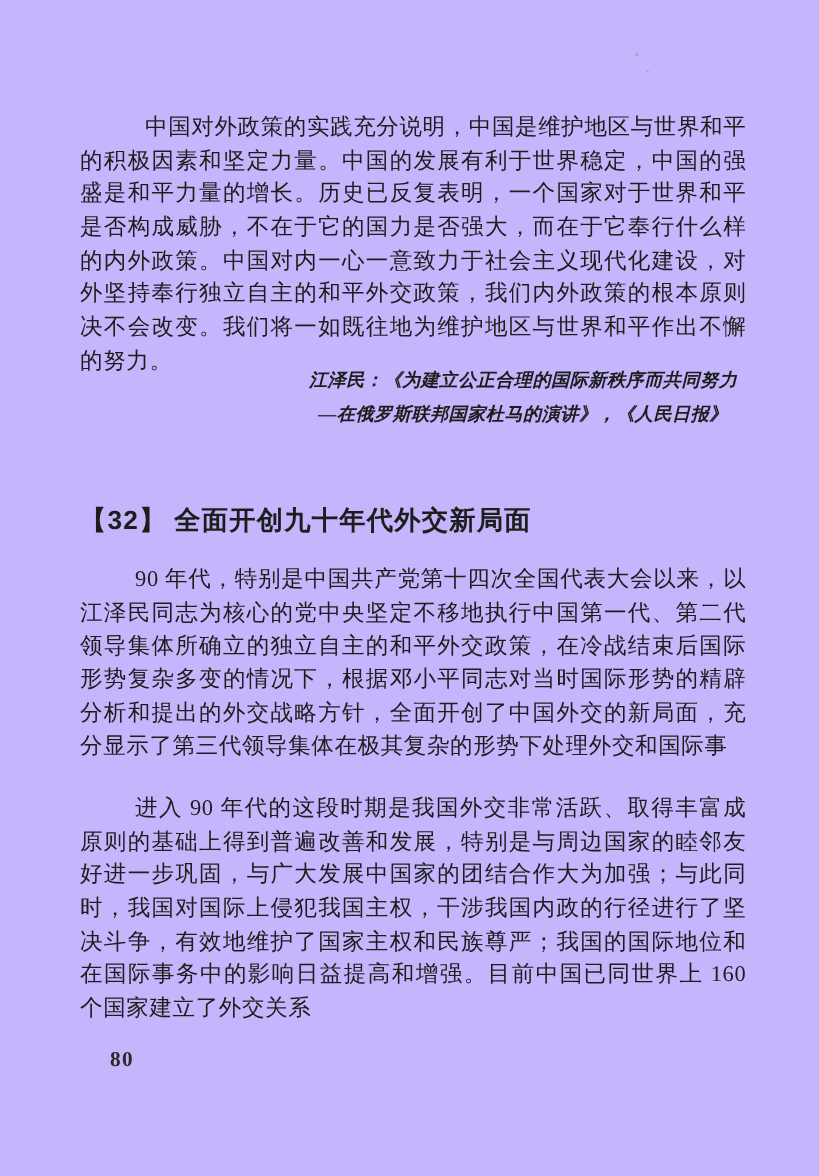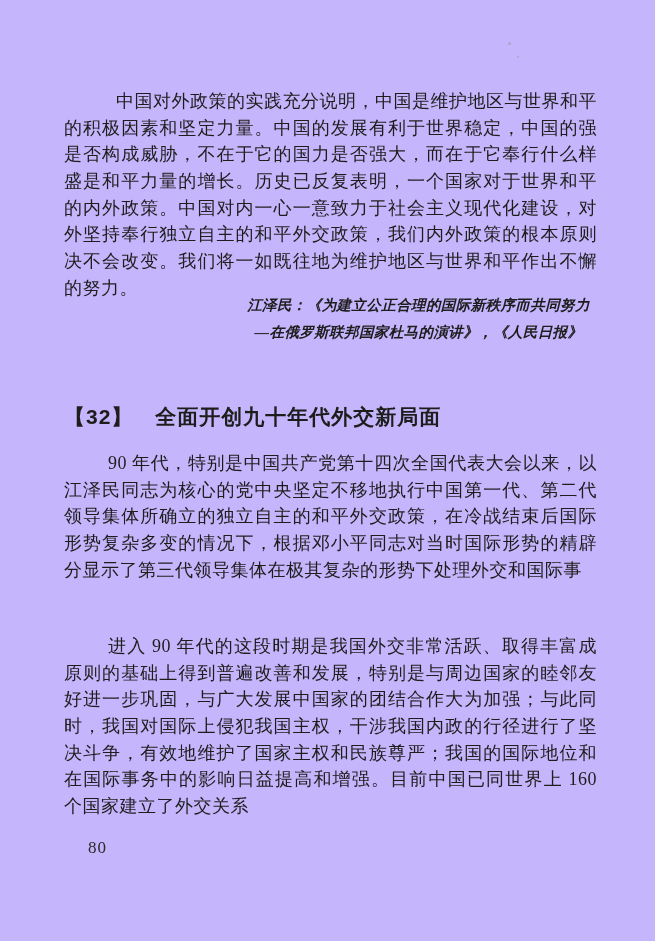--- a/index.html
+++ b/index.html
@@ -63,29 +63,30 @@
     left: 64px;
     top: 402px;
     width: 533px;
     font-family: "Liberation Sans", "DejaVu Sans", sans-serif;
     font-weight: 700;
     font-size: 21px;
     line-height: 30px;
     letter-spacing: 1px;
     white-space: nowrap;
   }
-  .heading .sec-num { margin-right: 22px; }
+  .heading .sec-num { margin-right: 6px; }
 
   .page-number {
     position: absolute;
     left: 88px;
     top: 838px;
     font-size: 17px;
     letter-spacing: 1px;
     color: #2a2a28;
+    font-weight: bold;
   }
 
   
   .speck {
     position: absolute;
     background: #9a9a96;
     border-radius: 50%;
     opacity: 0.55;
   }
   .speck.s1 { left: 508px; top: 42px;  width: 3px; height: 3px; }
@@ -97,42 +98,43 @@
 
 <div class="page">
 
   <span class="speck s1"></span>
   <span class="speck s2"></span>
   <span class="speck s3"></span>
 
   <div class="para indent-lg" style="top:88px">
       <div class="tline">中国对外政策的实践充分说明，中国是维护地区与世界和平</div>
       <div class="tline">的积极因素和坚定力量。中国的发展有利于世界稳定，中国的强</div>
+      <div class="tline">盛是和平力量的增长。历史已反复表明，一个国家对于世界和平</div>
       <div class="tline">是否构成威胁，不在于它的国力是否强大，而在于它奉行什么样</div>
-      <div class="tline">盛是和平力量的增长。历史已反复表明，一个国家对于世界和平</div>
       <div class="tline">的内外政策。中国对内一心一意致力于社会主义现代化建设，对</div>
       <div class="tline">外坚持奉行独立自主的和平外交政策，我们内外政策的根本原则</div>
       <div class="tline">决不会改变。我们将一如既往地为维护地区与世界和平作出不懈</div>
       <div class="tline">的努力。</div>
     </div>
 
   <div class="citation">
       <div class="tline">江泽民：《为建立公正合理的国际新秩序而共同努力</div>
       <div class="tline">—在俄罗斯联邦国家杜马的演讲》，《人民日报》1997</div>
     </div>
 
   <div class="heading">
     <span class="sec-num">【32】</span><span>全面开创九十年代外交新局面</span>
   </div>
 
   <div class="para indent-md" style="top:450px">
       <div class="tline">90 年代，特别是中国共产党第十四次全国代表大会以来，以</div>
       <div class="tline">江泽民同志为核心的党中央坚定不移地执行中国第一代、第二代</div>
       <div class="tline">领导集体所确立的独立自主的和平外交政策，在冷战结束后国际</div>
       <div class="tline">形势复杂多变的情况下，根据邓小平同志对当时国际形势的精辟</div>
+      <div class="tline">分析和提出的外交战略方针，全面开创了中国外交的新局面，充</div>
       <div class="tline">分显示了第三代领导集体在极其复杂的形势下处理外交和国际事</div>
     </div>
 
   <div class="para indent-md" style="top:633px">
       <div class="tline">进入 90 年代的这段时期是我国外交非常活跃、取得丰富成果</div>
       <div class="tline">原则的基础上得到普遍改善和发展，特别是与周边国家的睦邻友</div>
       <div class="tline">好进一步巩固，与广大发展中国家的团结合作大为加强；与此同</div>
       <div class="tline">时，我国对国际上侵犯我国主权，干涉我国内政的行径进行了坚</div>
       <div class="tline">决斗争，有效地维护了国家主权和民族尊严；我国的国际地位和</div>
       <div class="tline">在国际事务中的影响日益提高和增强。目前中国已同世界上 160</div>

